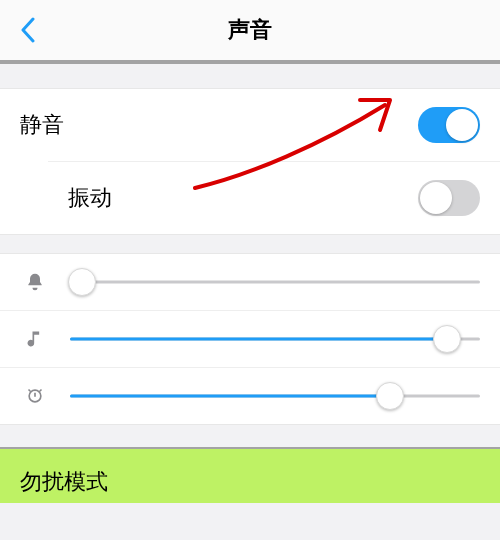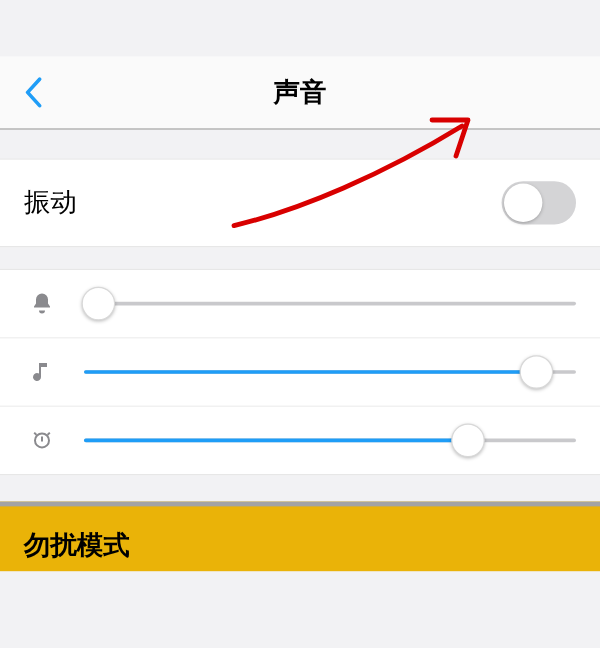--- a/index.html
+++ b/index.html
@@ -15,22 +15,21 @@
   }
 
   
   .header {
     position: relative;
     height: 60px;
     background: #fafafa;
     display: flex;
     align-items: center;
     justify-content: center;
-    border-bottom: 1px solid #a3a3a3;
-    margin-top: 47px;
+    border-bottom: 4px solid #a3a3a3;
   }
   .header .title {
     font-size: 22px;
     font-weight: 600;
   }
   .back {
     position: absolute;
     left: 8px;
     top: 50%;
     transform: translateY(-50%);
@@ -142,26 +141,25 @@
     height: 26px;
     background: #fff;
     border: 1px solid #d8d8d8;
     border-radius: 50%;
     box-shadow: 0 1px 3px rgba(0,0,0,0.25);
   }
   .slider.disabled .fill { background: #c9c9cc; }
 
   
   .bottom-row {
-    background: #eab308;
+    background: #bef264;
     margin-top: 22px;
-    border-top: 4px solid #a3a3a3;
+    border-top: 2px solid #a3a3a3;
     padding: 18px 20px 6px 20px;
     font-size: 22px;
-    font-weight: bold;
   }
 
   
   .arrow-overlay {
     position: absolute;
     left: 0;
     top: 0;
     pointer-events: none;
   }
 </style>
@@ -171,20 +169,26 @@
 <div class="header">
   <div class="back">
     <svg width="16" height="26" viewBox="0 0 16 26">
       <polyline points="13,2 3,13 13,24" fill="none" stroke="#1f9df7" stroke-width="3" stroke-linecap="round" stroke-linejoin="round"></polyline>
     </svg>
   </div>
   <div class="title">声音</div>
 </div>
 
 <div class="group first">
+  <div class="row">
+    <span class="label">静音</span>
+    <div class="switch on">
+      <div class="knob"></div>
+    </div>
+  </div>
   <div class="row">
     <span class="label">振动</span>
     <div class="switch off">
       <div class="knob"></div>
     </div>
   </div>
 </div>
 
 <div class="group">
 

